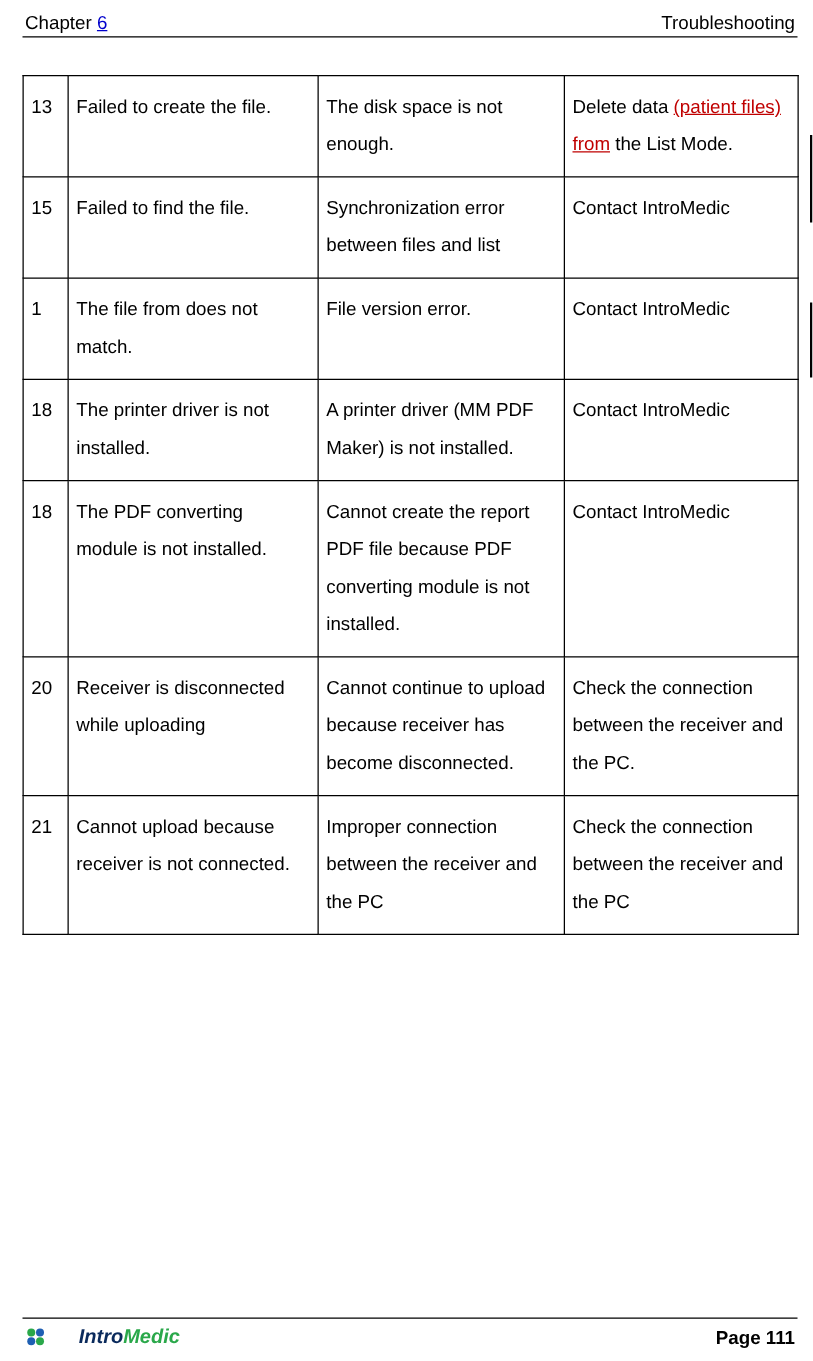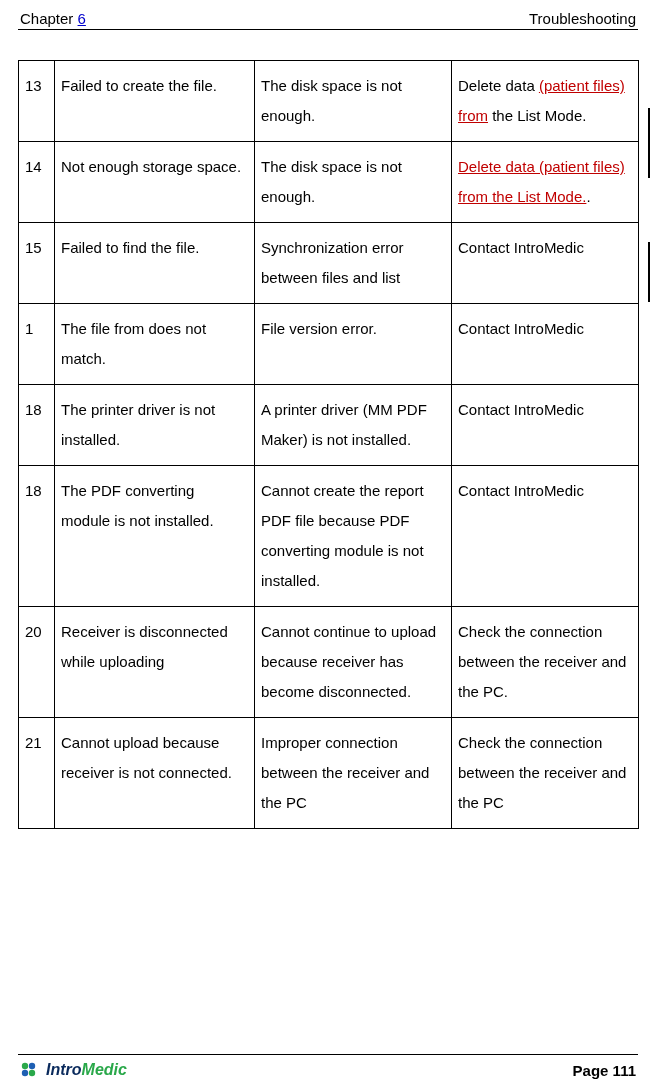--- a/index.html
+++ b/index.html
@@ -67,21 +67,21 @@
   .footer-row {
     display: flex;
     justify-content: space-between;
     align-items: center;
     padding: 2px 2px 0 2px;
     font-size: 15px;
   }
   .brand {
     display: flex;
     align-items: flex-end;
-    gap: 4px;
+    gap: 21px;
   }
   .brand svg { display: block; }
   .brand-text { font-weight: bold; font-style: italic; font-size: 16px; color: #0a2a5c; }
   .brand-text .m { color: #2aa84a; }
   .page-num { font-size: 15px; font-weight: bold; }
   
   .tick { position: absolute; right: 0; width: 2px; height: 18px; background: #000; }
   .tick.top1 { top: 108px; height: 70px; }
   .tick.top2 { top: 242px; height: 60px; }
 </style>
@@ -104,26 +104,20 @@
         <col class="c-desc">
         <col class="c-cause">
         <col class="c-action">
     </colgroup>
     <tbody id="tbody">
         <tr>
           <td>13</td>
           <td>Failed to create the file.</td>
           <td>The disk space is not enough.</td>
           <td><span>Delete data </span><span class="rev-ins">(patient files) from</span><span> the List Mode.</span></td>
-        </tr>
-        <tr>
-          <td>14</td>
-          <td>Not enough storage space.</td>
-          <td>The disk space is not enough.</td>
-          <td><span class="rev-ins">Delete data (patient files) from the List Mode.</span><span>.</span></td>
         </tr>
         <tr>
           <td>15</td>
           <td>Failed to find the file.</td>
           <td>Synchronization error between files and list</td>
           <td><span>Contact IntroMedic</span></td>
         </tr>
         <tr>
           <td>1</td>
           <td>The file from does not match.</td>

